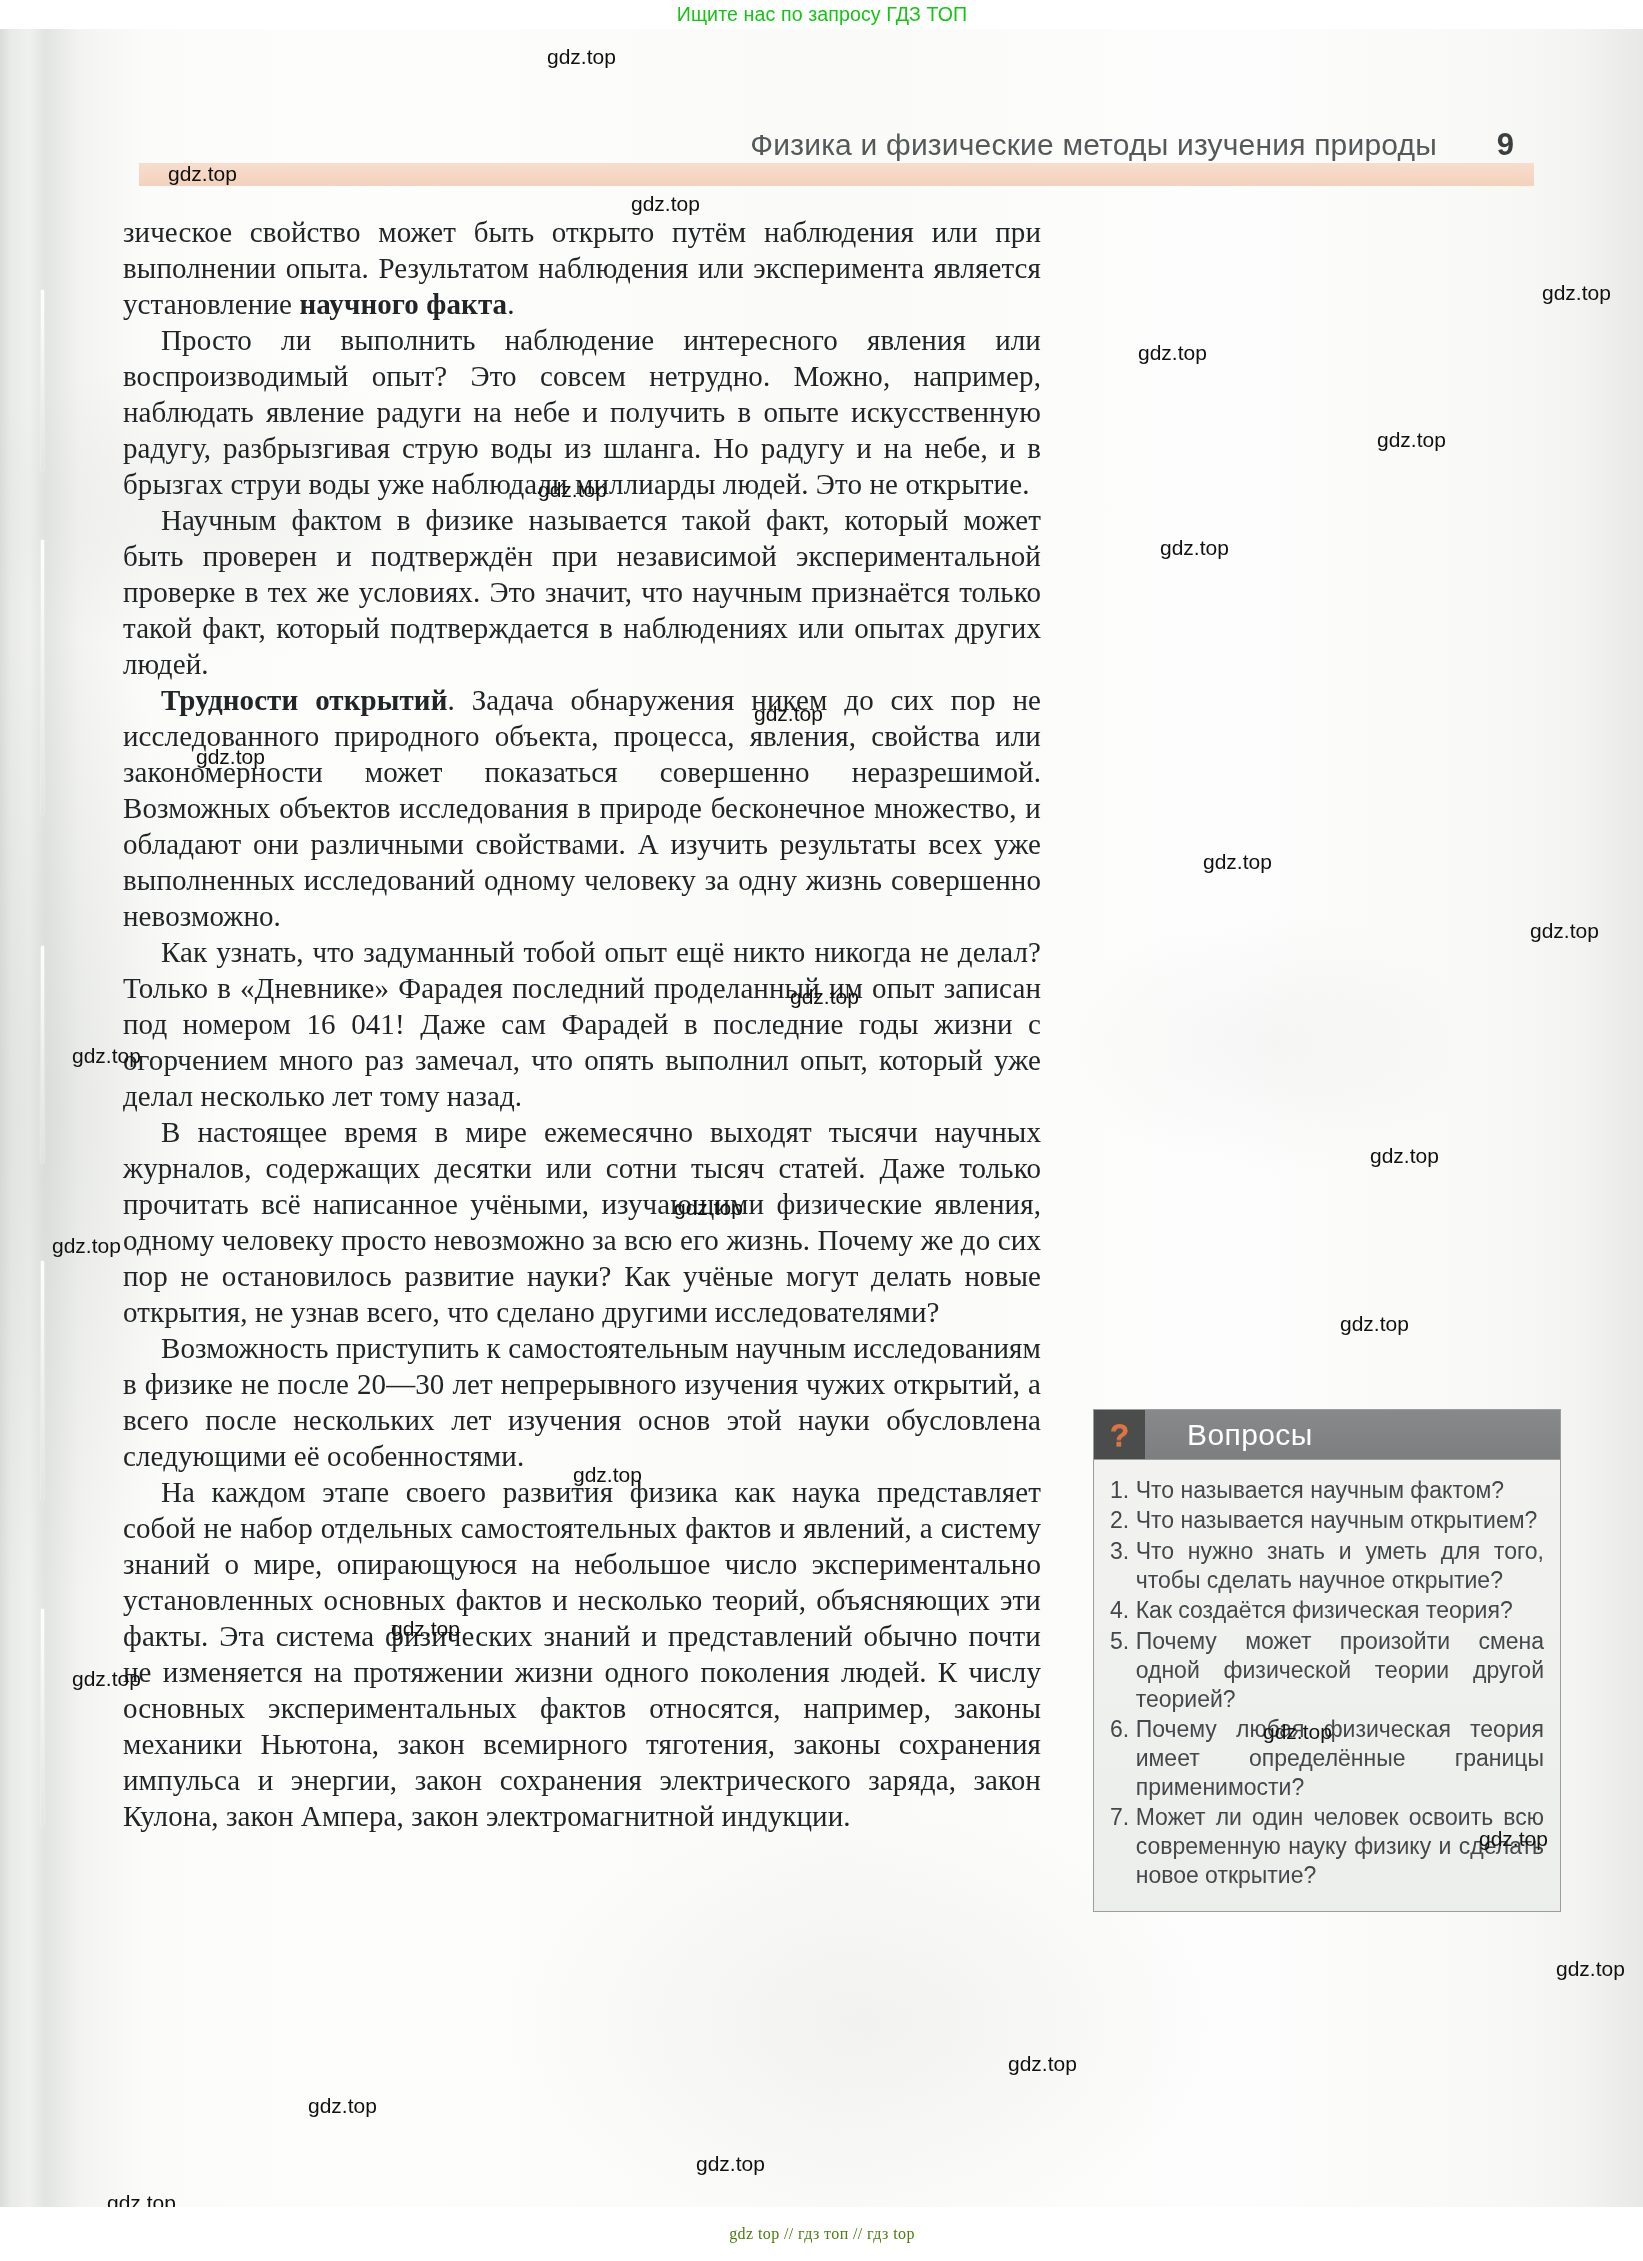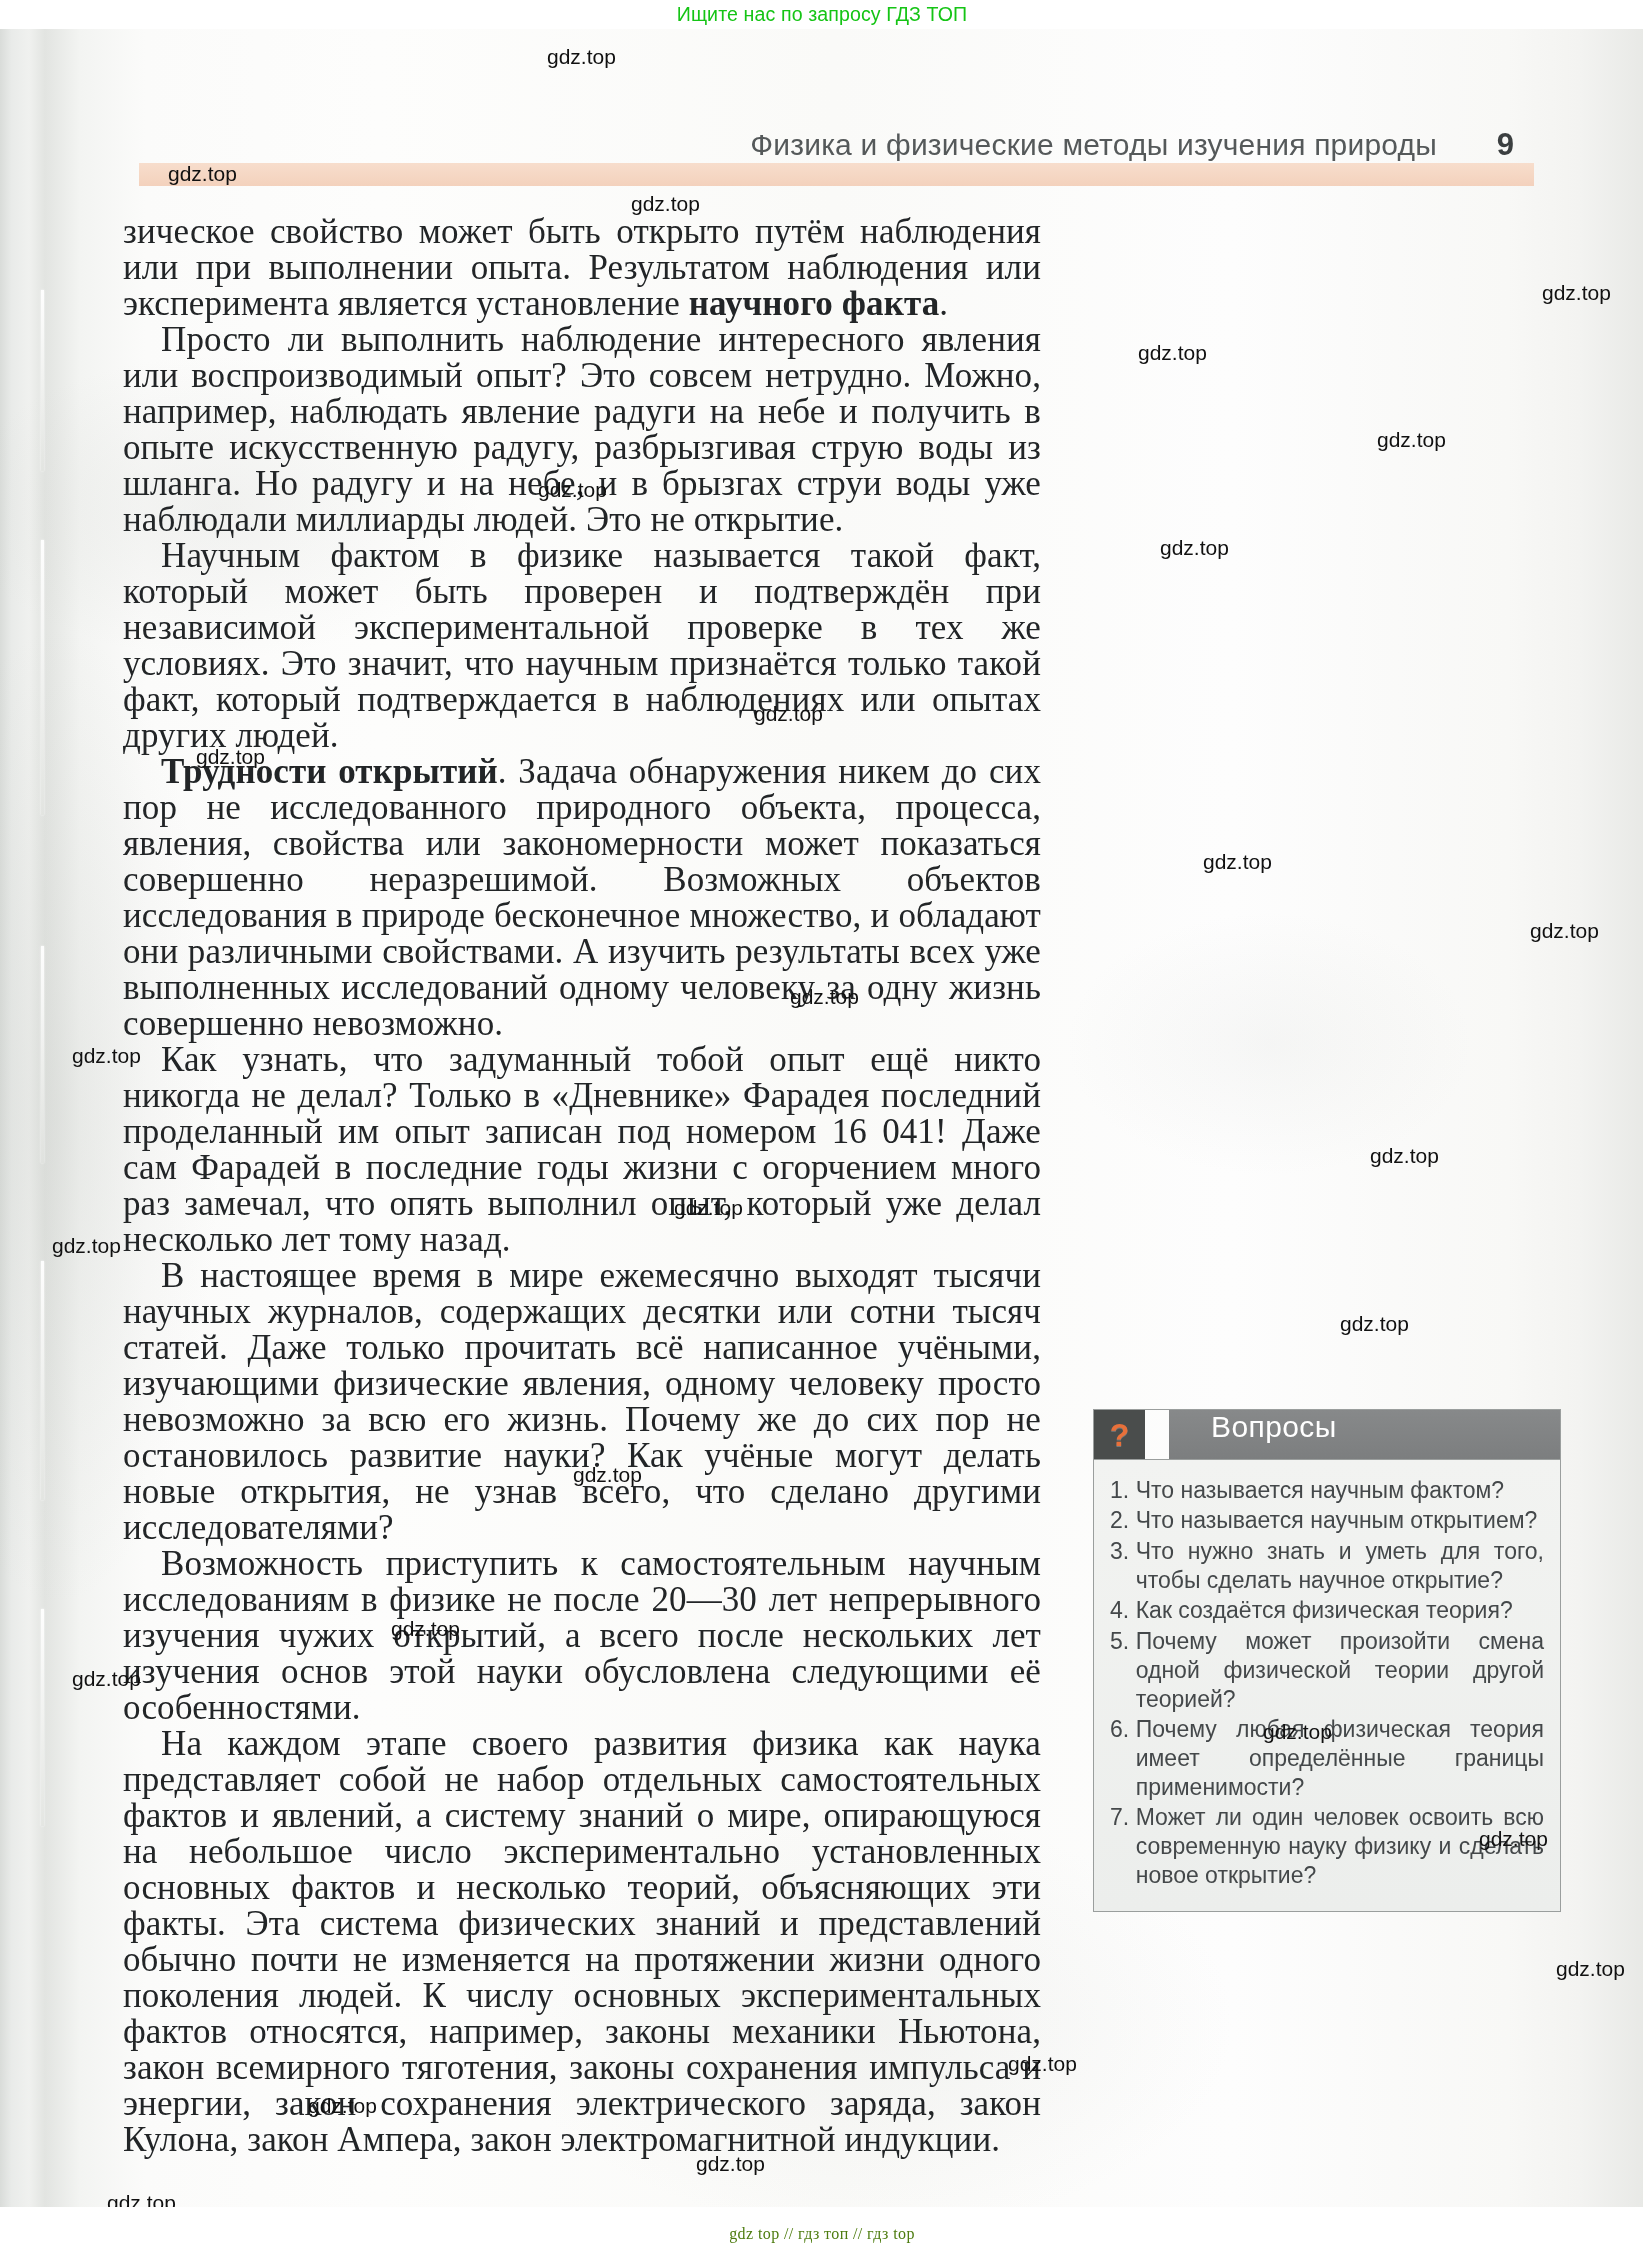--- a/index.html
+++ b/index.html
@@ -72,21 +72,21 @@
     opacity:.95;
   }
 
   
   #text-column{
     position:absolute;left:123px;top:185px;width:935px;
   }
   #text-column p{
     margin:0 17px 0 0;
     font-family:"Liberation Serif",serif;
-    font-size:35px;
+    font-size:29px;
     line-height:36px;
     color:#222527;
     text-align:justify;
     text-align-last:left;
     letter-spacing:0.1px;
   }
   #text-column p.indent{text-indent:38px;}
   #text-column p b{font-weight:700;}
 
   
@@ -101,22 +101,22 @@
     width:51px;background:#4a4d4c;
     display:flex;align-items:center;justify-content:center;
   }
   #q-mark-cell .qm{
     color:#e8703a;font-family:"Liberation Sans",sans-serif;
     font-size:32px;font-weight:700;line-height:1;
     text-shadow:0 0.7px 0 rgba(255,255,255,.25);
   }
   #q-title-cell{
     flex:1;background:linear-gradient(180deg,#87898a,#7c7e7f);
-    display:flex;
-    padding-left:42px;box-sizing:border-box;margin-left:24px;
+    display:flex;align-items:center;
+    padding-left:42px;box-sizing:border-box;
   }
   #q-title-cell .t{
     color:#ffffff;font-family:"Liberation Sans",sans-serif;
     font-size:30px;letter-spacing:0.4px;
   }
   #questions-body{
     border:1.4px solid #9a9e9d;
     background:linear-gradient(180deg,#f2f3f1,#eceeec);
     padding:16px 16px 19px 16px;
     box-sizing:border-box;

